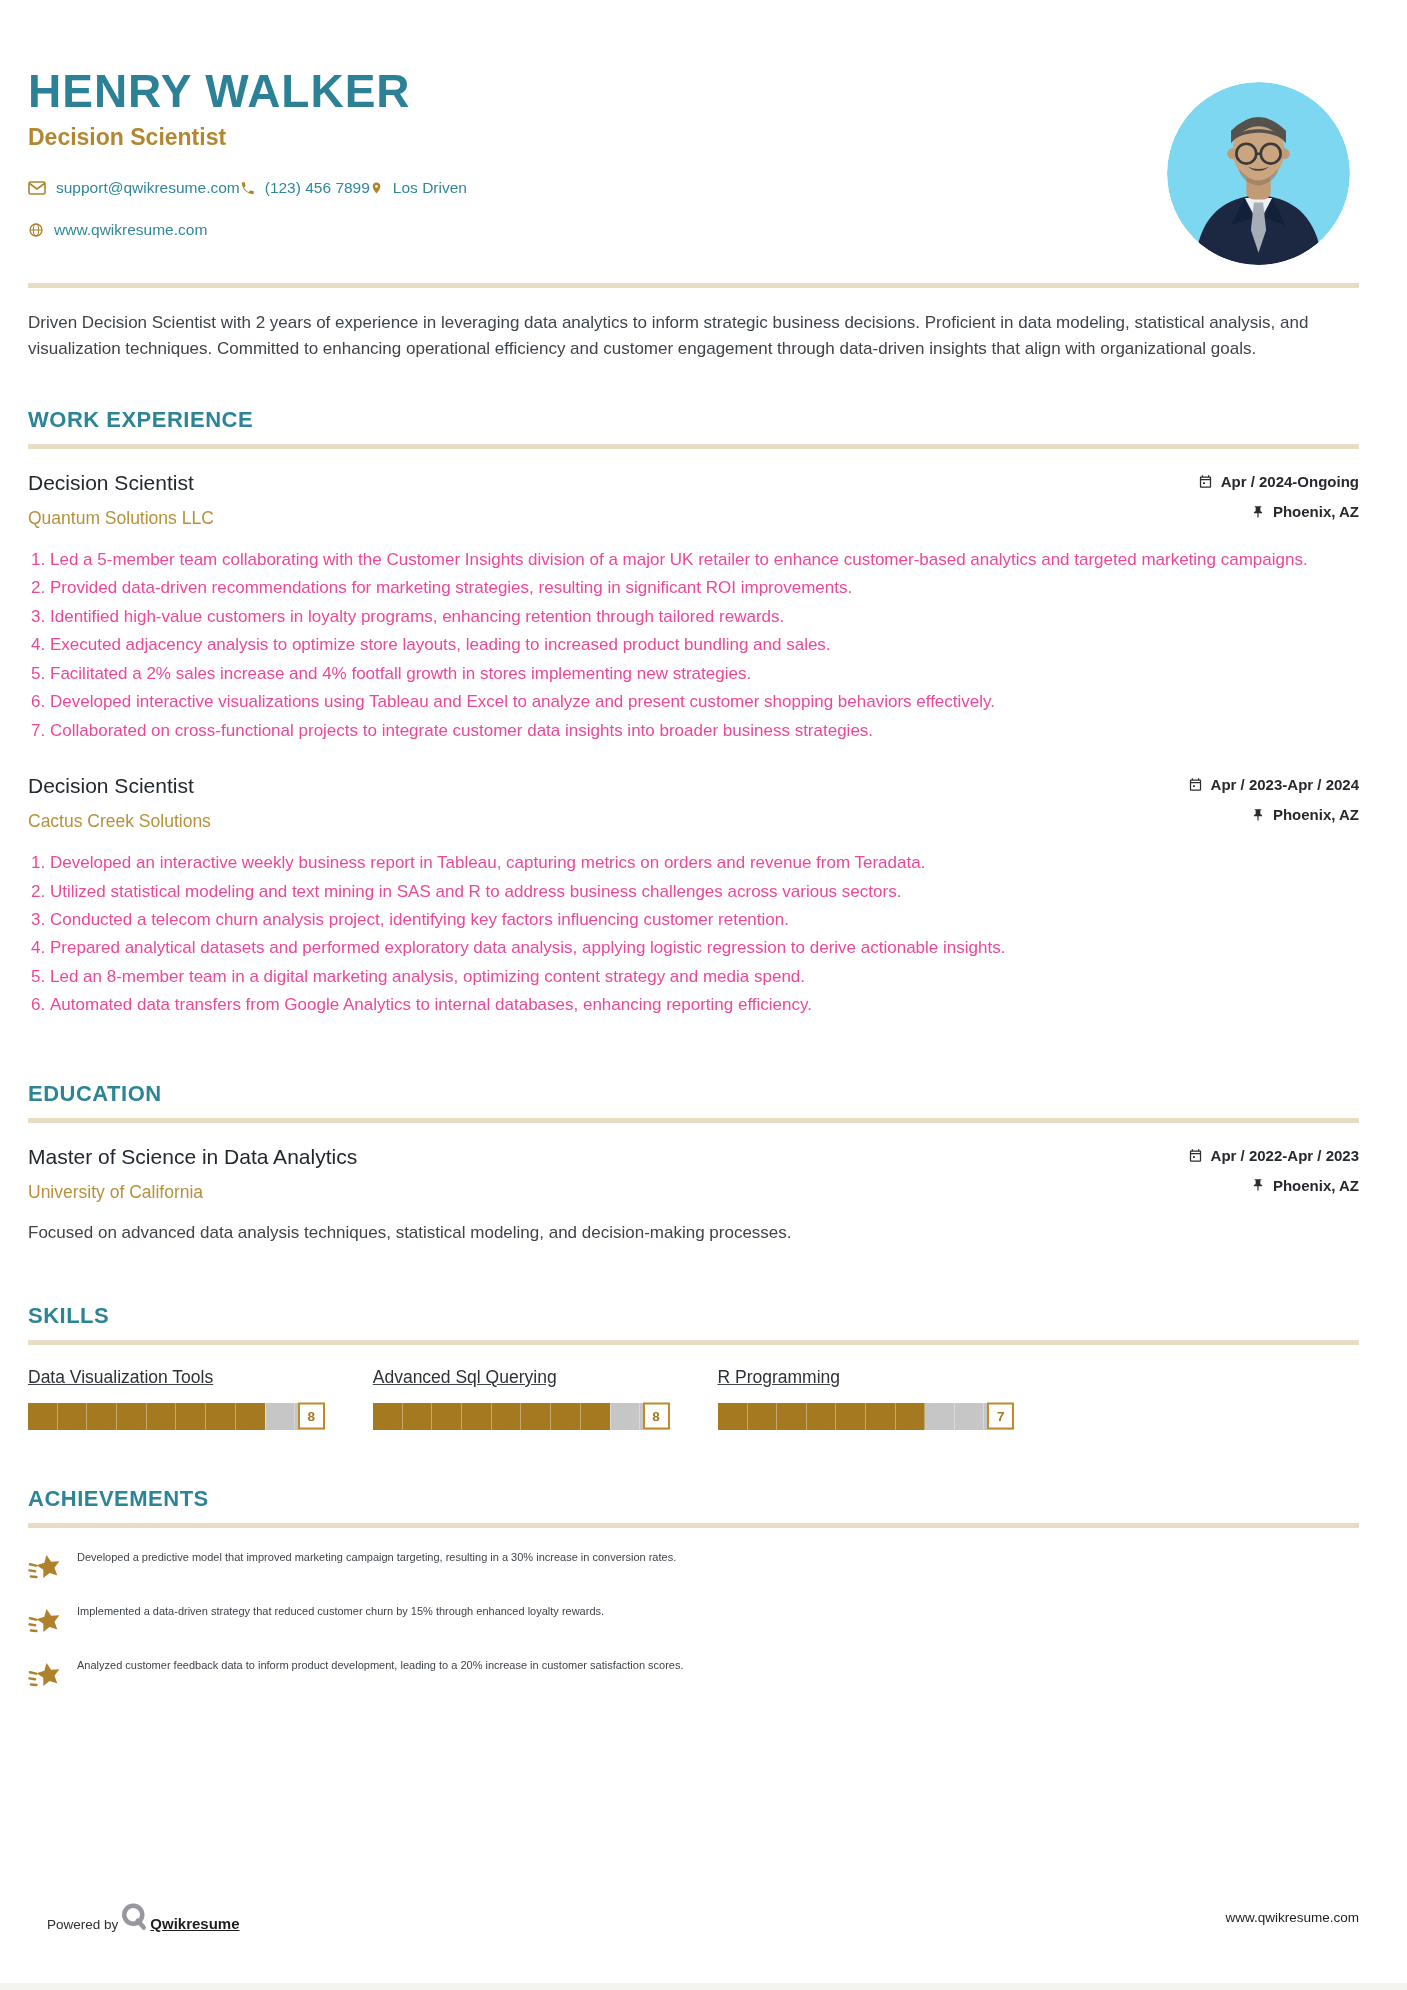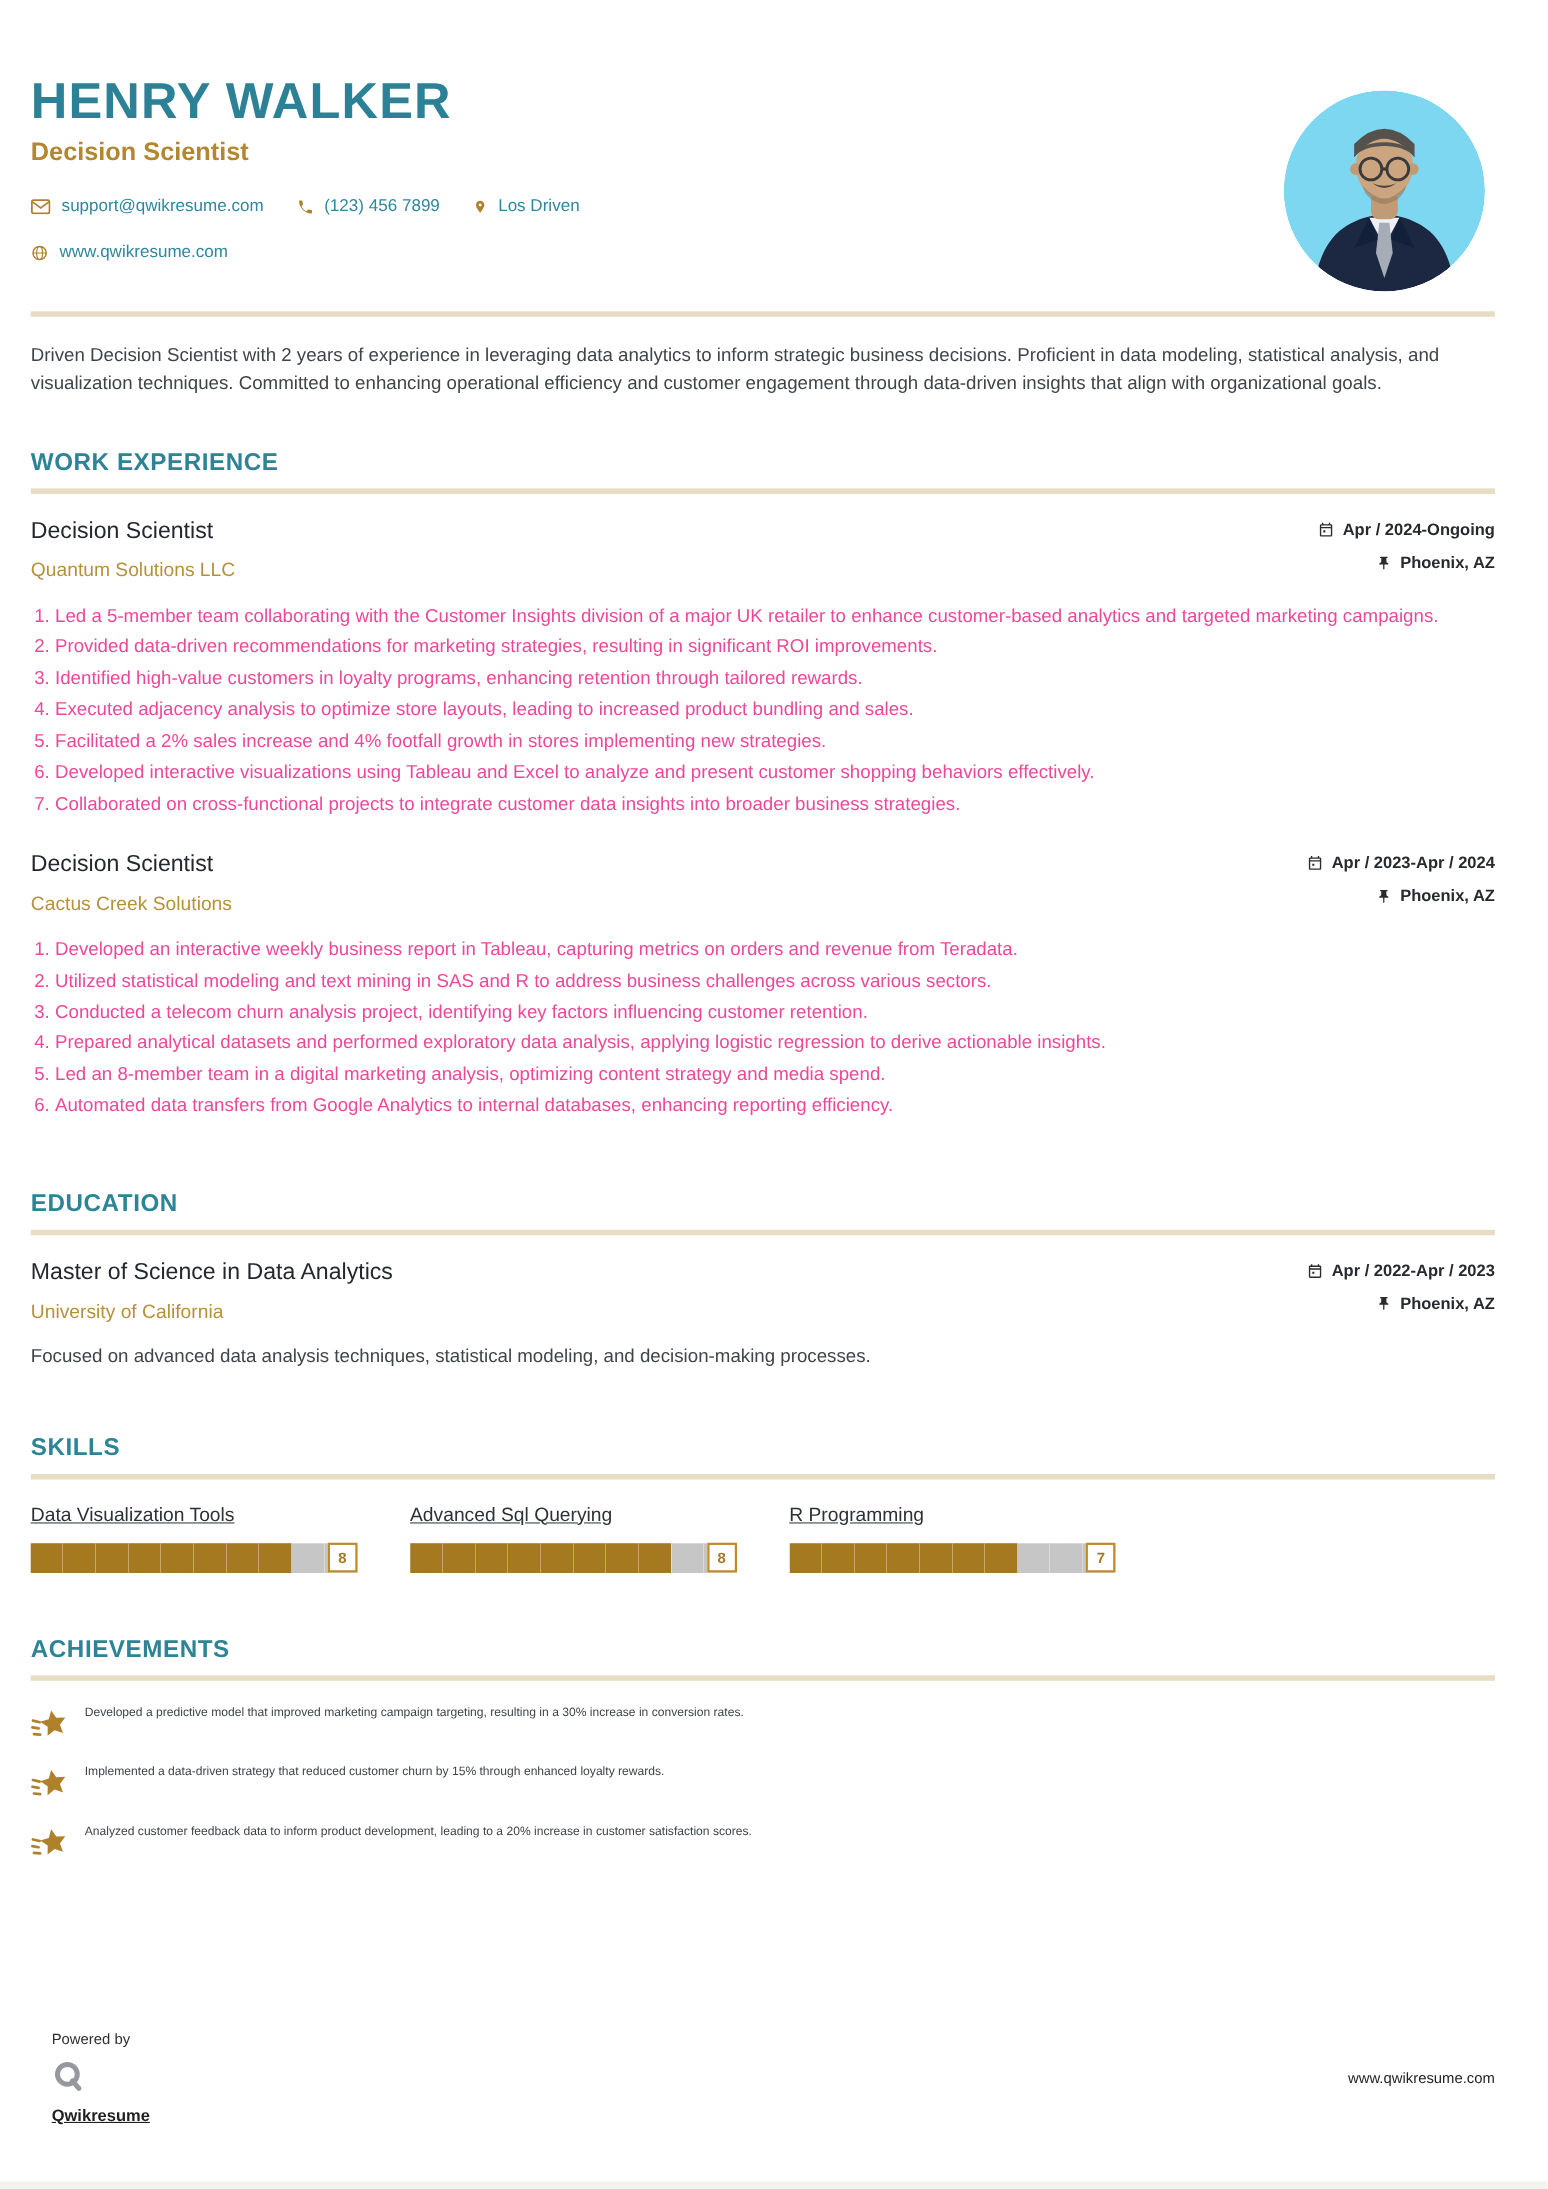--- a/index.html
+++ b/index.html
@@ -3,21 +3,21 @@
 <meta charset="utf-8">
 <style>
   html,body{margin:0;padding:0;background:#ffffff;}
   body{width:1407px;height:1990px;position:relative;font-family:"Liberation Sans",sans-serif;color:#3f444a;overflow:hidden;}
   .page{position:relative;width:100%;height:100%;box-sizing:border-box;padding:40px 48px 0 28px;}
 
   
   .header{position:relative;}
   .person-name{margin:24px 0 6px 0;font-size:46px;font-weight:800;letter-spacing:1px;color:#2d8196;}
   .person-title{font-size:23px;font-weight:600;color:#b3872f;margin-bottom:28px;}
-  .contact-row{display:flex;align-items:center;column-gap:30px;margin-bottom:17px;margin-top:24px;}
+  .contact-row{display:flex;align-items:center;margin-bottom:17px;margin-top:24px;}
   .contact-item{display:flex;align-items:center;gap:10px;font-size:15.5px;font-weight:500;color:#30879b;text-decoration:none;}
   .contact-item svg{flex:0 0 auto;}
   .avatar{position:absolute;top:18px;right:9px;width:183px;height:183px;border-radius:50%;overflow:hidden;}
 
   
   .section{margin-top:44px;}
   .sec-heading{font-size:22px;font-weight:800;letter-spacing:.5px;color:#2c8496;margin:0 0 11px 0;}
   .sec-rule{height:5px;background:#e8dcc3;margin-bottom:22px;}
   .summary-text{font-size:17px;line-height:1.5;margin:0;color:#3f444a;}
 
@@ -42,21 +42,21 @@
   .skill-bar::after{content:"";position:absolute;inset:0;background:repeating-linear-gradient(90deg,transparent 0,transparent calc(10% - 1px),rgba(255,255,255,.35) calc(10% - 1px),rgba(255,255,255,.35) 10%);pointer-events:none;}
   .skill-badge{position:absolute;right:0;top:50%;transform:translateY(-50%);width:23px;height:23px;background:#ffffff;border:2px solid #c08a28;color:#a4791f;font-size:13.5px;font-weight:700;display:flex;align-items:center;justify-content:center;z-index:2;}
 
   .sec-achievements{margin-top:56px;}
   .ach-item{display:flex;align-items:flex-start;gap:15px;margin-bottom:20px;}
   .ach-item svg{flex:0 0 auto;margin-top:2px;}
   .ach-text{font-size:11px;line-height:1.38;color:#3f444a;}
 
   
   .footer{position:absolute;left:47px;right:48px;bottom:58px;display:flex;justify-content:space-between;align-items:center;}
-  .powered{display:flex;align-items:flex-start;gap:12px;font-size:13.5px;color:#2e2e2e;flex-direction:column;}
+  .powered{display:flex;align-items:flex-end;gap:1px;font-size:13.5px;color:#2e2e2e;}
   .brand-link{font-size:15px;font-weight:600;color:#1f1f1f;text-decoration:underline;}
   .footer-site{font-size:13.5px;color:#1f1f1f;text-decoration:none;}
   .bottom-strip{position:absolute;left:0;right:0;bottom:0;height:7px;background:#f3f3f0;}
 </style>
 </head>
 <body>
 
 <div class="page">
 
   <div class="header">

